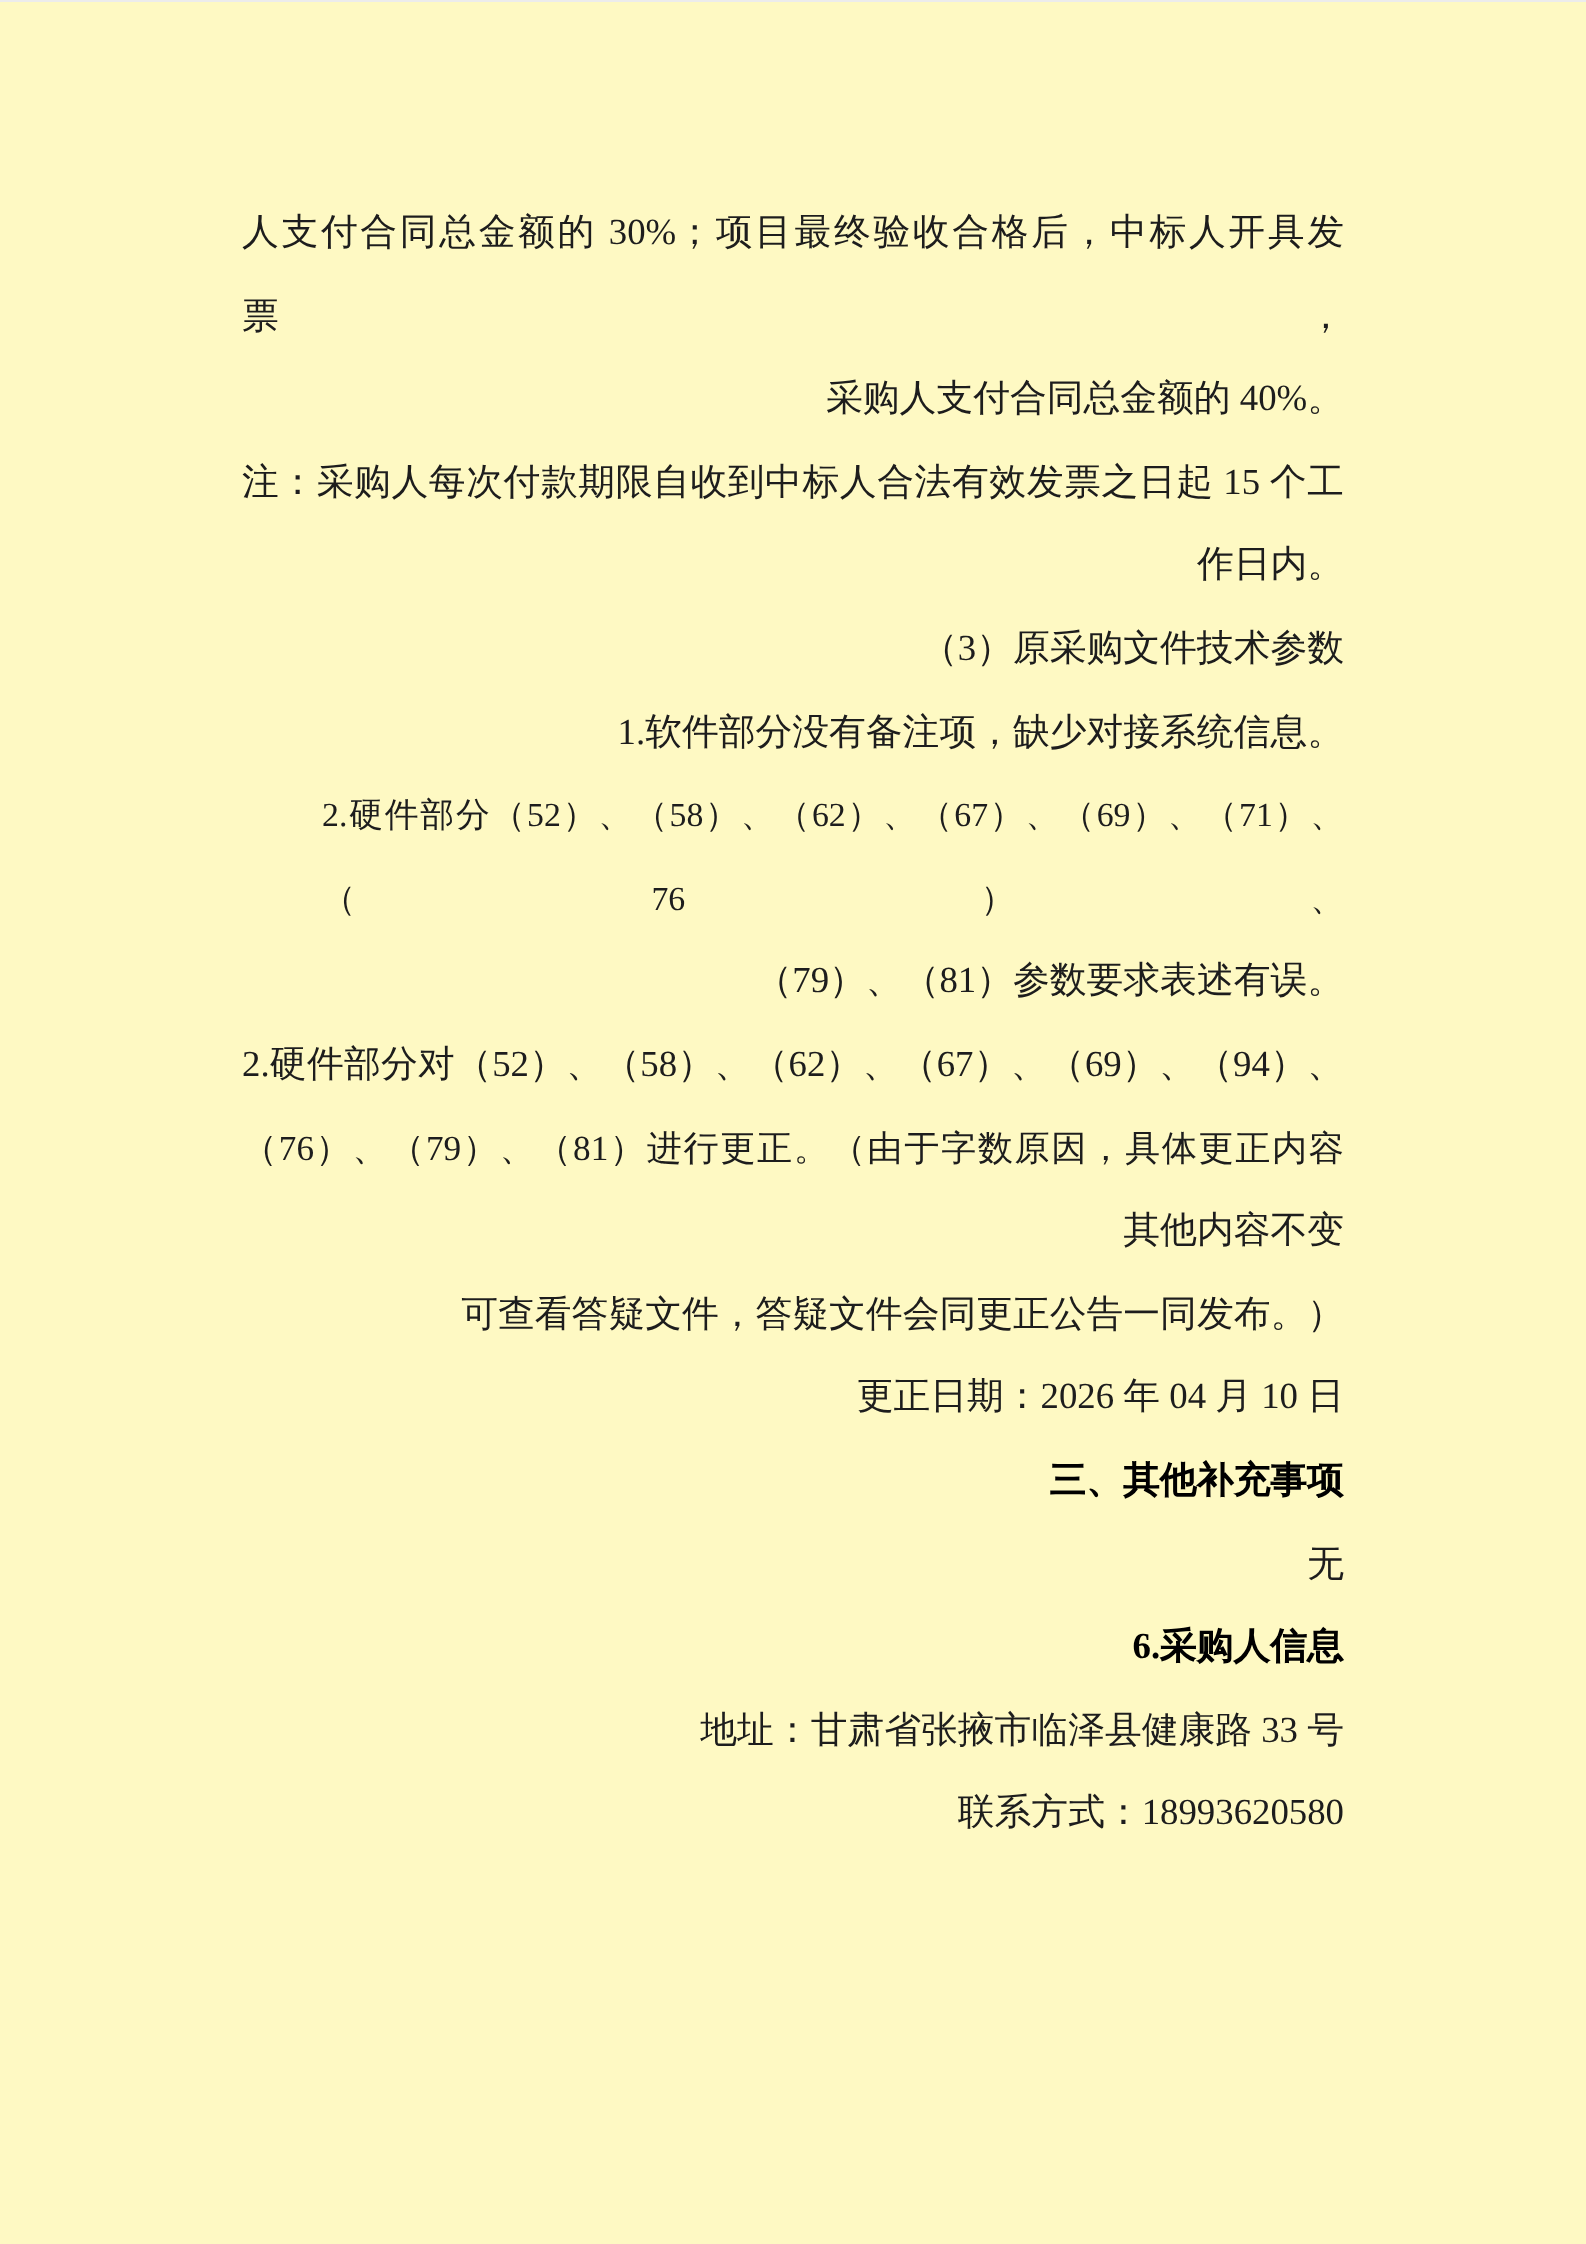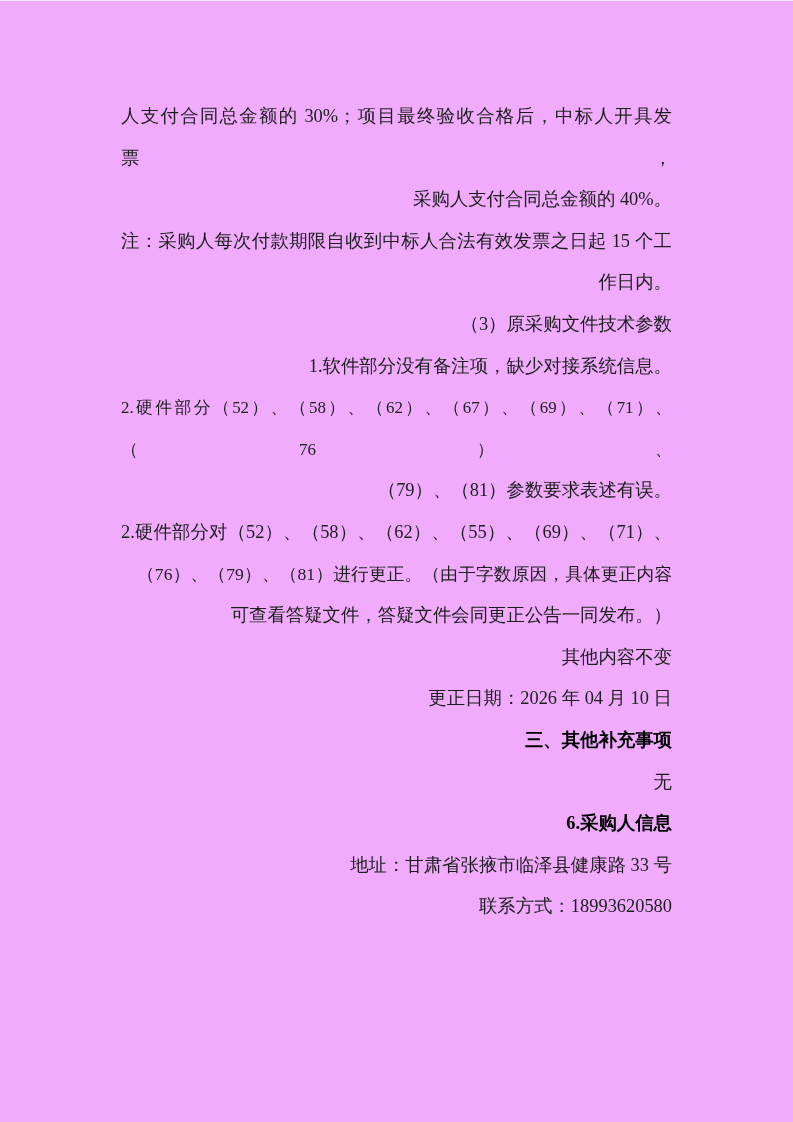--- a/index.html
+++ b/index.html
@@ -4,21 +4,21 @@
 <style>
   html, body {
     margin: 0;
     padding: 0;
     background: #ffffff;
   }
   .page {
     position: relative;
     width: 793px;
     height: 1122px;
-    background: #f0abfc;
+    background: #fef9c3;
     overflow: hidden;
     border-top: 1px solid #ececec;
     font-family: "Liberation Serif", "DejaVu Serif", serif;
   }
   .content {
     position: absolute;
     left: 121px;
     top: 95px;
     width: 551px;
   }
@@ -36,40 +36,40 @@
   .full {
     text-align: justify;
     text-align-last: justify;
   }
   
   .bold {
     font-weight: bold;
     color: #000000;
   }
   
-  .s16 { font-size: 16.9px; }
-  .s17 { font-size: 17.6px; margin-left: 16px; }
+  .s16 { font-size: 16.9px; margin-left: 40px; }
+  .s17 { font-size: 17.6px; }
 </style>
 </head>
 <body>
 
 <div class="page">
   <div class="content">
     <p class="ln full">人支付合同总金额的 30%；项目最终验收合格后，中标人开具发票，</p>
     <p class="ln">采购人支付合同总金额的 40%。</p>
     <p class="ln full">注：采购人每次付款期限自收到中标人合法有效发票之日起 15 个工</p>
     <p class="ln">作日内。</p>
     <p class="ln">（3）原采购文件技术参数</p>
     <p class="ln">1.软件部分没有备注项，缺少对接系统信息。</p>
     <p class="ln full s16">2.硬件部分（52）、（58）、（62）、（67）、（69）、（71）、（76）、</p>
     <p class="ln">（79）、（81）参数要求表述有误。</p>
-    <p class="ln full">2.硬件部分对（52）、（58）、（62）、（55）、（69）、（71）、</p>
+    <p class="ln full">2.硬件部分对（52）、（58）、（62）、（67）、（69）、（94）、</p>
     <p class="ln full s17">（76）、（79）、（81）进行更正。（由于字数原因，具体更正内容</p>
+    <p class="ln">其他内容不变</p>
     <p class="ln">可查看答疑文件，答疑文件会同更正公告一同发布。）</p>
-    <p class="ln">其他内容不变</p>
     <p class="ln">更正日期：2026 年 04 月 10 日</p>
     <p class="ln bold">三、其他补充事项</p>
     <p class="ln">无</p>
     <p class="ln bold">6.采购人信息</p>
     <p class="ln">地址：甘肃省张掖市临泽县健康路 33 号</p>
     <p class="ln">联系方式：18993620580</p>
   </div>
 </div>
 
 </body></html>

